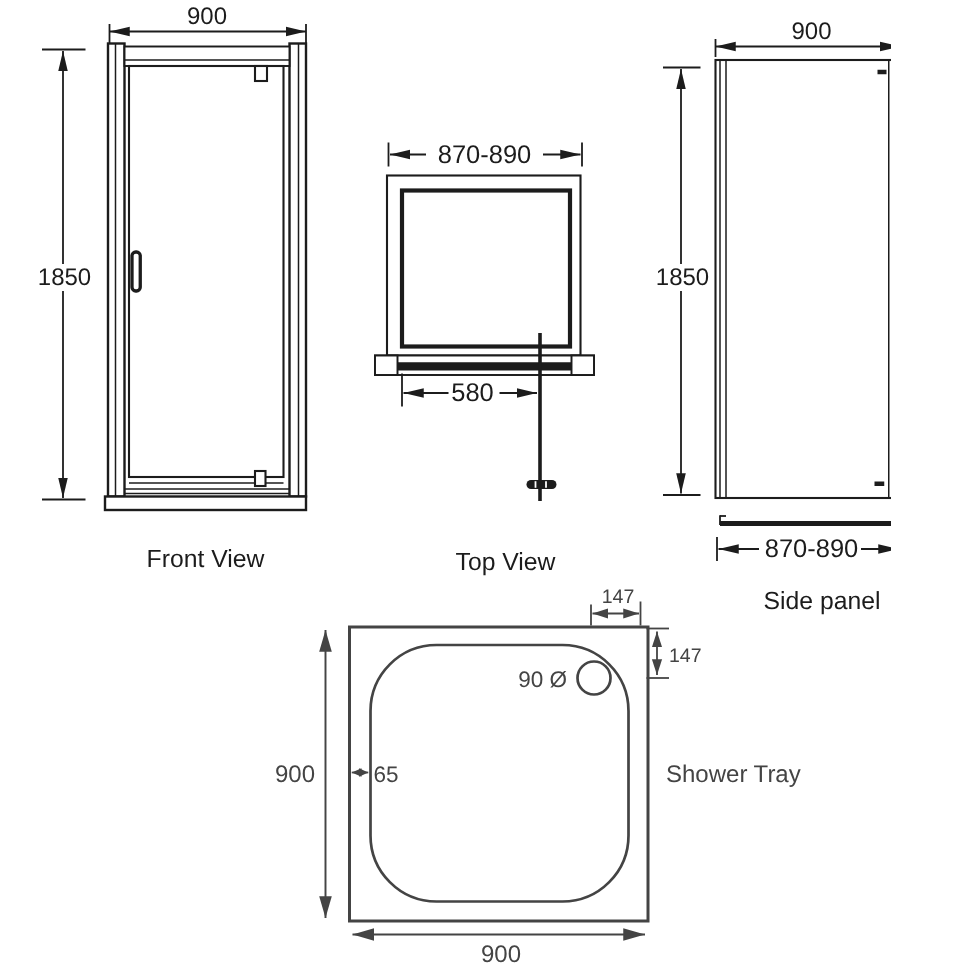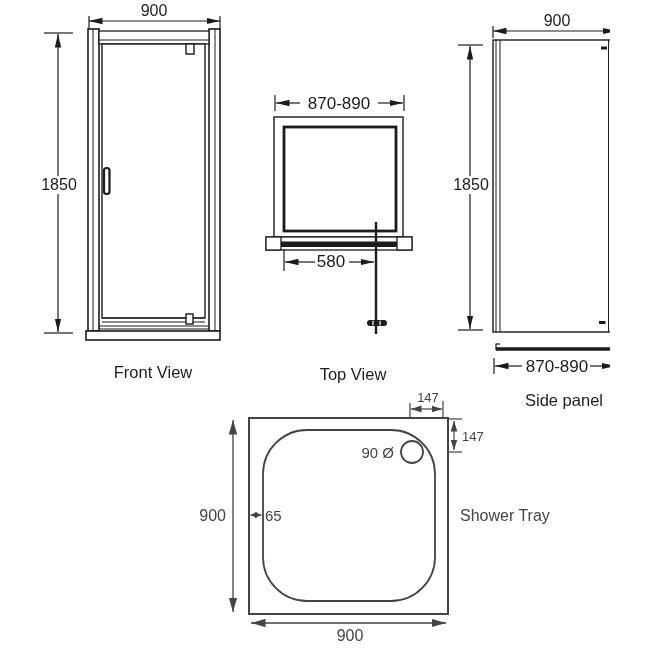--- a/index.html
+++ b/index.html
@@ -1,17 +1,17 @@
 <!DOCTYPE html>
 <html><head>
 <meta charset="utf-8">
 <style>
   html,body{margin:0;padding:0;background:#fff;}
   .stage{position:relative;width:594px;height:650px;background:#fff;overflow:hidden;
-         font-family:"Liberation Sans",sans-serif;margin-left:16px;}
+         font-family:"Liberation Sans",sans-serif;}
   svg{display:block;}
   text{font-family:"Liberation Sans",sans-serif;}
   .sd{stroke:#1c1c1c;fill:none;}        
   .sg{stroke:#444444;fill:none;}        
   .fd{fill:#1c1c1c;stroke:none;}
   .fw{fill:#ffffff;}
   .td{fill:#1c1c1c;stroke:none;}
   .tg{fill:#444444;stroke:none;}
   .f13{font-size:13px;} .f15{font-size:15px;} .f16{font-size:16px;}
   .f165{font-size:16.5px;} .f17{font-size:17px;}

